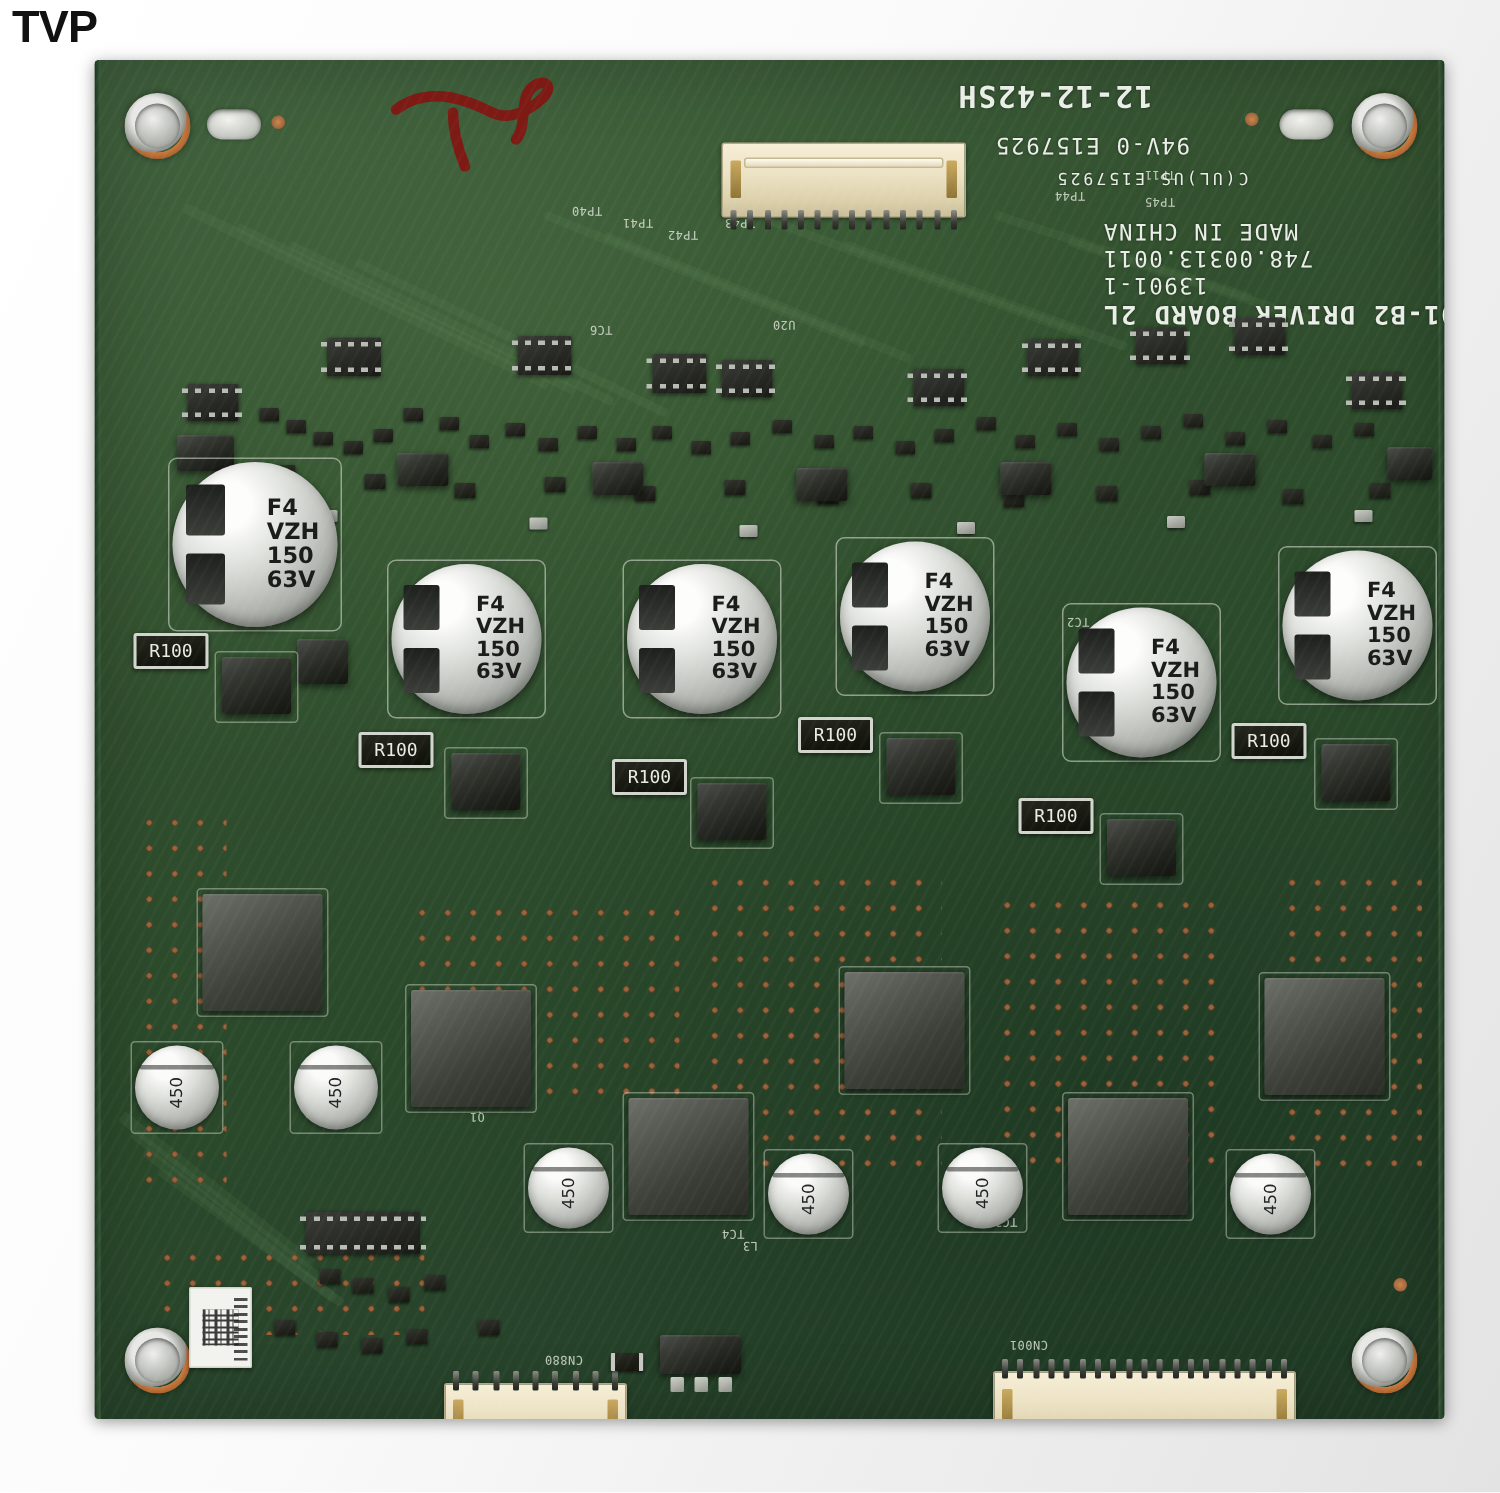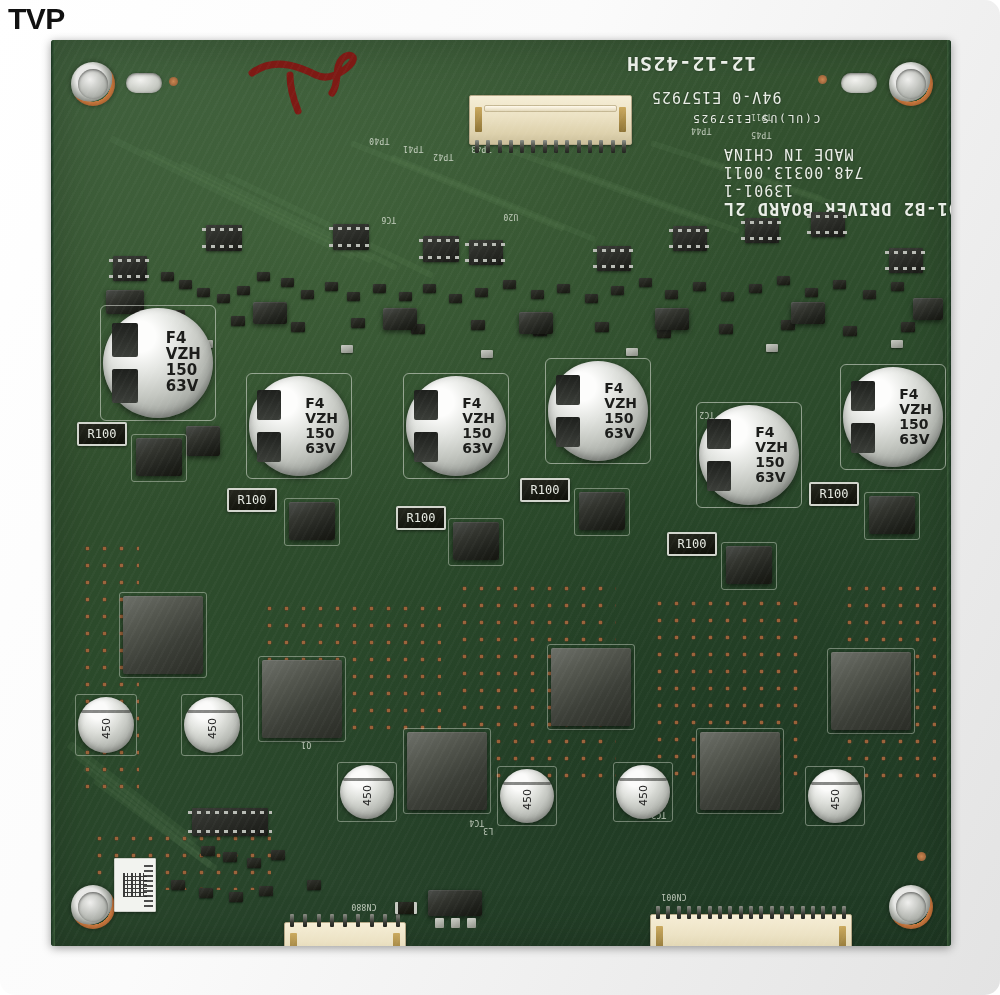--- a/index.html
+++ b/index.html
@@ -8,35 +8,34 @@
     width: 1000px; height: 995px;
     font-family: "Liberation Sans", sans-serif;
     background: #ffffff;
     overflow: hidden;
   }
   #stage {
     position: relative;
     width: 1000px; height: 995px;
     background:
       linear-gradient(115deg,#ffffff 0%,#fbfbfb 40%,#eeeeee 72%,#e3e3e3 100%);
-    border-radius: 15px;
   }
 
   
   #watermark {
     position: absolute; left: 8px; top: 2px;
     font-size: 30px; font-weight: bold; letter-spacing: -0.5px;
     color: #111; z-index: 60;
     font-family: "Liberation Sans", sans-serif;
   }
 
   
   #pcb {
     position: absolute;
-    left: 51px; top: 40px; width: 900px; height: 906px;
+    left: 63px; top: 40px; width: 900px; height: 906px;
     background:
       radial-gradient(ellipse 80% 60% at 30% 18%, rgba(90,130,80,.30), rgba(0,0,0,0) 62%),
       radial-gradient(ellipse 70% 50% at 75% 78%, rgba(20,45,25,.42), rgba(0,0,0,0) 70%),
       linear-gradient(160deg,#3d5c3b 0%,#33512f 28%,#2b4a2b 55%,#27432a 78%,#213c26 100%);
     border-radius: 3px;
     box-shadow: 0 2px 10px rgba(0,0,0,.38), inset 0 0 50px rgba(0,0,0,.22);
     overflow: hidden;
   }
   #pcb:after{
     content:""; position:absolute; inset:0;

